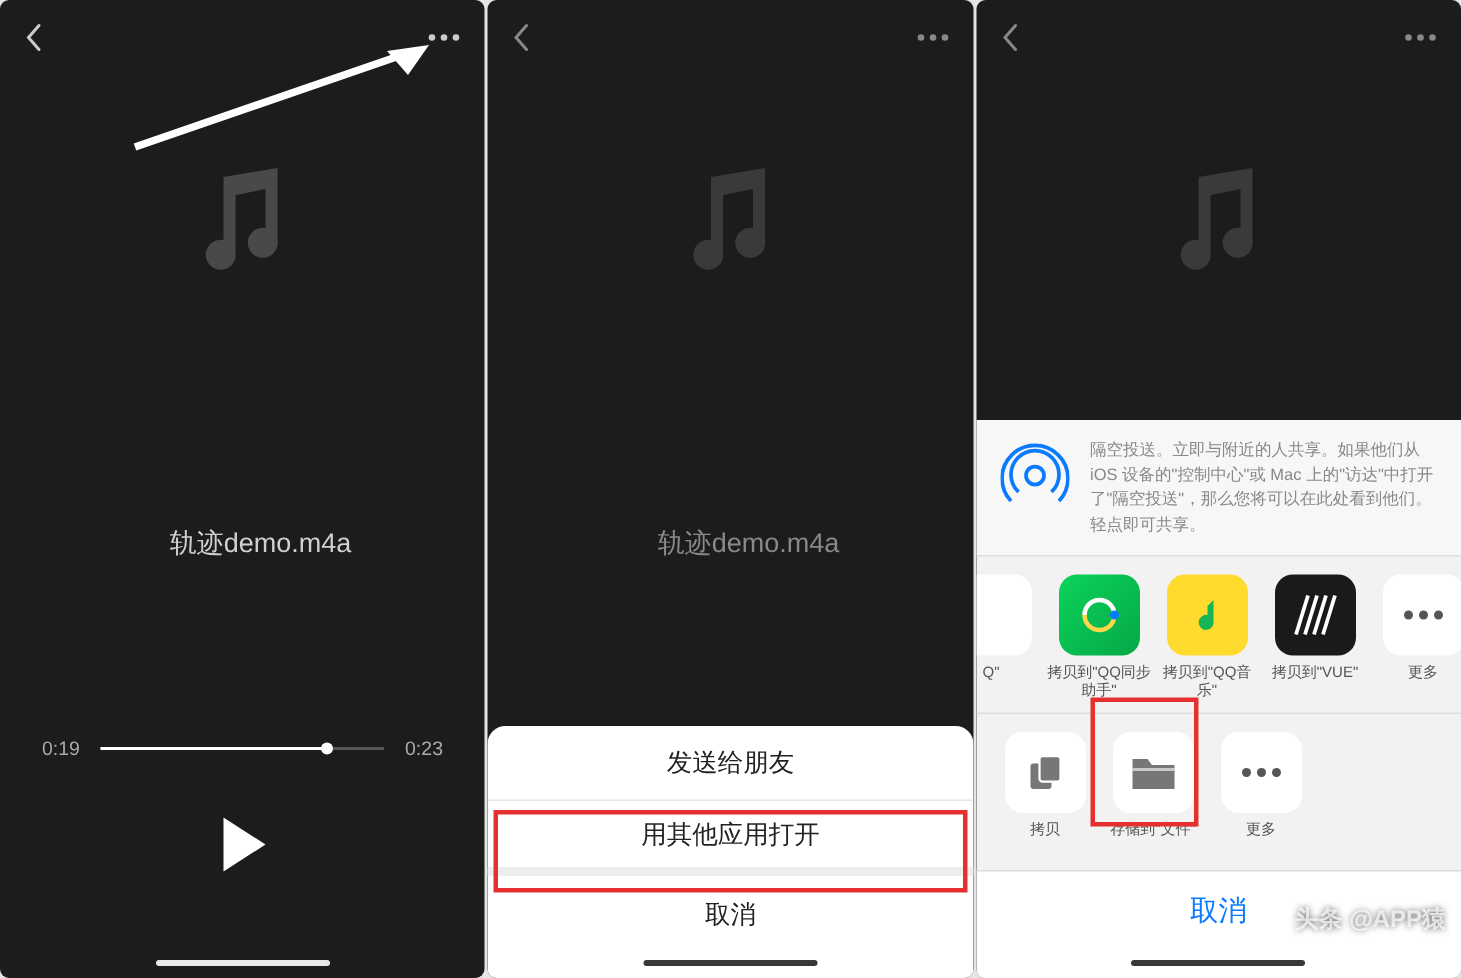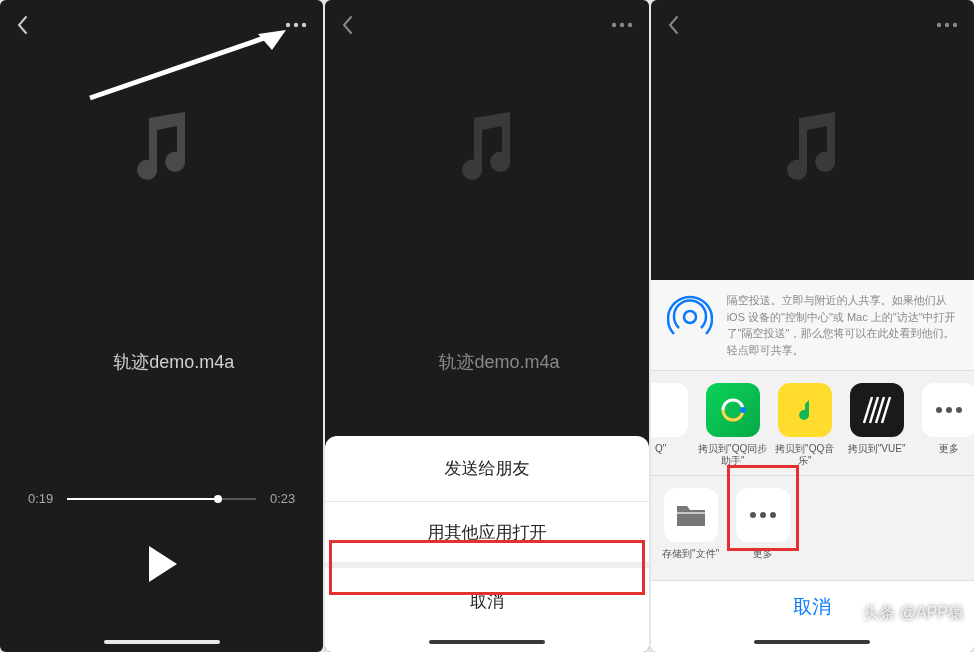--- a/index.html
+++ b/index.html
@@ -106,21 +106,21 @@
     
     .sheet {
       position: absolute;
       bottom: 0;
       left: 0;
       right: 0;
       background: #fff;
       border-radius: 12px 12px 0 0;
     }
     .sheet-item {
-      height: 66px;
+      height: 50px;
       display: flex;
       align-items: center;
       justify-content: center;
       border-bottom: 1px solid #e5e5e5;
       font-size: 17px;
       color: #222;
     }
     .sheet-item.last { border-bottom: 6px solid #eee; }
     .highlight-red {
       position: absolute;
@@ -192,21 +192,21 @@
       color:#0a7aff;
       font-size:19px;
     }
     .home-ind.dark { background:#222; }
     .watermark {
       position:absolute;
       right: 10px;
       bottom: 28px;
       color: rgba(255,255,255,0.7);
       font-size: 16px;
-      font-weight:400;
+      font-weight:700;
       text-shadow: 0 0 4px rgba(0,0,0,0.6);
     }
     .filename.faded { color:#888; }
   </style>
 </head>
 <body>
 
 <div class="phone">
   <div class="topbar">
     <span class="back-icon">
@@ -365,20 +365,29 @@
               <circle cx="5" cy="4" r="3" fill="#555"></circle>
               <circle cx="15" cy="4" r="3" fill="#555"></circle>
               <circle cx="25" cy="4" r="3" fill="#555"></circle>
             </svg>
         </div>
         <div class="app-label">更多</div>
       </div>
     </div>
 
     <div class="action-row">
+      <div class="app-cell" style="margin-left:6px">
+        <div class="action-icon">
+          <svg width="30" height="30" viewBox="0 0 30 30">
+              <rect x="5" y="9" width="14" height="17" rx="2" fill="#777"></rect>
+              <rect x="11" y="4" width="14" height="17" rx="2" fill="#777" stroke="#fff" stroke-width="1.5"></rect>
+            </svg>
+        </div>
+        <div class="app-label">拷贝</div>
+      </div>
       <div class="app-cell">
         <div class="action-icon">
           <svg width="32" height="26" viewBox="0 0 32 26">
               <path d="M2 4 L12 4 L15 8 L30 8 L30 24 L2 24 Z" fill="#777"></path>
               <rect x="2" y="10" width="28" height="2" fill="#fff" opacity="0.6"></rect>
             </svg>
         </div>
         <div class="app-label">存储到"文件"</div>
       </div>
       <div class="app-cell">

